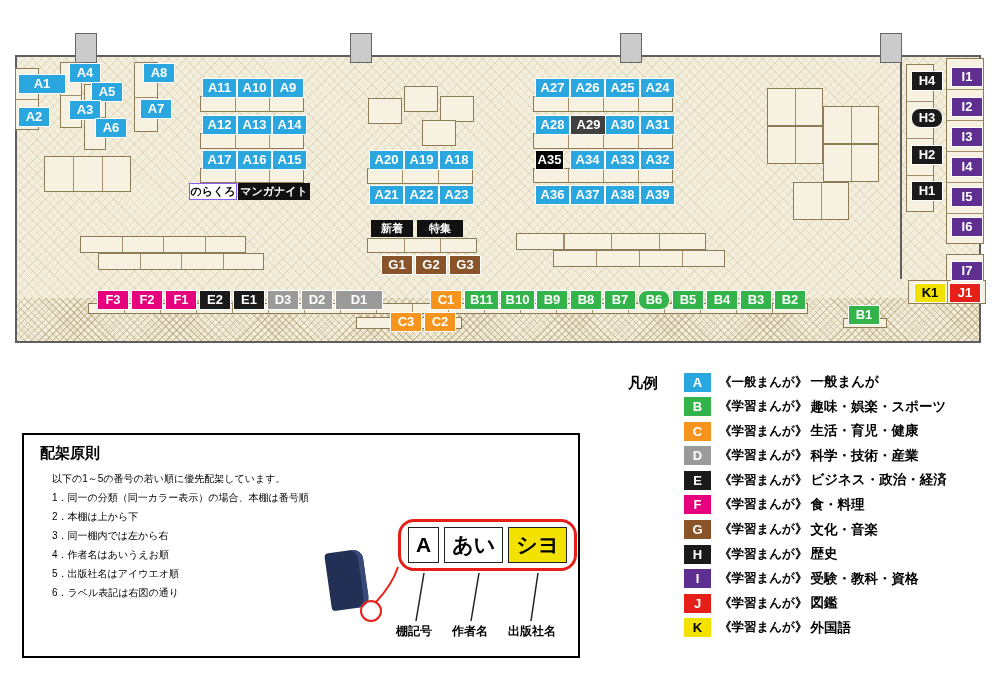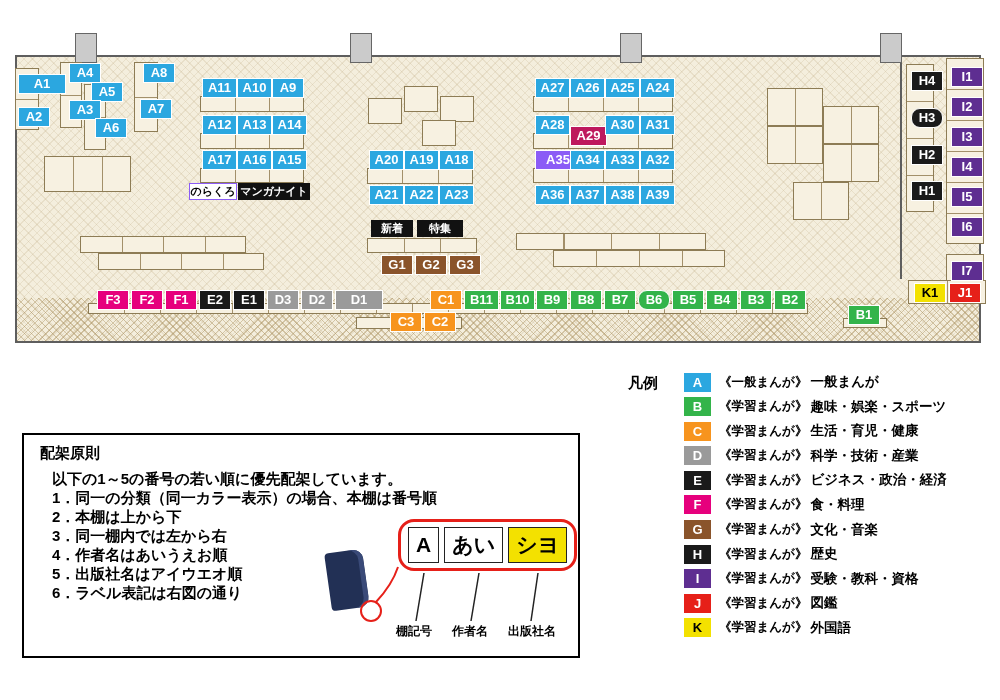--- a/index.html
+++ b/index.html
@@ -20,21 +20,21 @@
   .slabel.outline{background:#fff;color:#000;border:1px solid #8b5cf6}
   #legend{position:absolute;left:622px;top:372px;width:374px}
   .leg-title{position:absolute;left:6px;top:2px;font-weight:bold;font-size:15px}
   #legend-rows{margin-left:62px}
   .leg-row{display:flex;align-items:center;height:20px;margin-bottom:4.6px}
   .leg-chip{width:27px;height:19px;line-height:19px;text-align:center;font-weight:bold;font-size:13px;color:#fff;margin-right:8px;flex:0 0 auto}
   .leg-series{font-weight:bold;font-size:12.5px}
   .leg-cat{font-weight:bold;font-size:13.5px;margin-left:3px}
   #rules{position:absolute;left:22px;top:433px;width:558px;height:225px;border:2px solid #000;background:#fff;box-sizing:border-box}
   .rules-title{position:absolute;left:16px;top:9px;font-weight:bold;font-size:15px}
-  #rules-lines{position:absolute;left:28px;top:34px;font-weight:bold;font-size:15px;line-height:19px}
+  #rules-lines{position:absolute;left:28px;top:34px;font-weight:normal;font-size:10px;line-height:19px}
   .rline{white-space:pre}
   #label-box{position:absolute;left:374px;top:84px;display:flex;gap:5px;padding:5px 7px;border:3px solid #e62019;border-radius:16px;background:#fff}
   .lcell{height:34px;line-height:34px;text-align:center;font-weight:bold;font-size:21px;border:1.5px solid #222;padding:0 7px;background:#fff}
   .cap{position:absolute;top:188px;font-size:12px;font-weight:bold}
   #book{position:absolute;left:304px;top:116px;width:38px;height:58px;background:#223055;border-radius:4px 10px 10px 4px;transform:rotate(-8deg);box-shadow:inset -5px 0 0 #3a4a78}
   #diagram-svg{position:absolute;left:0;top:0;pointer-events:none}
 </style>
 </head>
 <body>
 
@@ -100,24 +100,24 @@
     <div class="mlabel" style="left: 404px; top: 150px; width: 35px; background: rgb(43, 167, 224);">A19</div>
     <div class="mlabel" style="left: 439px; top: 150px; width: 35px; background: rgb(43, 167, 224);">A18</div>
     <div class="mlabel" style="left: 369px; top: 185px; width: 35px; background: rgb(43, 167, 224);">A21</div>
     <div class="mlabel" style="left: 404px; top: 185px; width: 35px; background: rgb(43, 167, 224);">A22</div>
     <div class="mlabel" style="left: 439px; top: 185px; width: 35px; background: rgb(43, 167, 224);">A23</div>
     <div class="mlabel" style="left: 535px; top: 78px; width: 35px; background: rgb(43, 167, 224);">A27</div>
     <div class="mlabel" style="left: 570px; top: 78px; width: 35px; background: rgb(43, 167, 224);">A26</div>
     <div class="mlabel" style="left: 605px; top: 78px; width: 35px; background: rgb(43, 167, 224);">A25</div>
     <div class="mlabel" style="left: 640px; top: 78px; width: 35px; background: rgb(43, 167, 224);">A24</div>
     <div class="mlabel" style="left: 535px; top: 115px; width: 35px; background: rgb(43, 167, 224);">A28</div>
-    <div class="mlabel" style="left: 570px; top: 126px; width: 37px; background: #be185d;">A29</div>
+    <div class="mlabel" style="left: 570px; top: 115px; width: 37px; background: #404040;">A29</div>
     <div class="mlabel" style="left: 605px; top: 115px; width: 35px; background: rgb(43, 167, 224);">A30</div>
     <div class="mlabel" style="left: 640px; top: 115px; width: 35px; background: rgb(43, 167, 224);">A31</div>
-    <div class="mlabel" style="left: 535px; top: 150px; width: 46px; background: #8b5cf6;">A35</div>
+    <div class="mlabel" style="left: 535px; top: 150px; width: 29px; background: #000000;">A35</div>
     <div class="mlabel" style="left: 570px; top: 150px; width: 35px; background: rgb(43, 167, 224);">A34</div>
     <div class="mlabel" style="left: 605px; top: 150px; width: 35px; background: rgb(43, 167, 224);">A33</div>
     <div class="mlabel" style="left: 640px; top: 150px; width: 35px; background: rgb(43, 167, 224);">A32</div>
     <div class="mlabel" style="left: 535px; top: 185px; width: 35px; background: rgb(43, 167, 224);">A36</div>
     <div class="mlabel" style="left: 570px; top: 185px; width: 35px; background: rgb(43, 167, 224);">A37</div>
     <div class="mlabel" style="left: 605px; top: 185px; width: 35px; background: rgb(43, 167, 224);">A38</div>
     <div class="mlabel" style="left: 640px; top: 185px; width: 35px; background: rgb(43, 167, 224);">A39</div>
     <div class="mlabel" style="left: 381px; top: 255px; width: 32px; background: rgb(138, 84, 43);">G1</div>
     <div class="mlabel" style="left: 415px; top: 255px; width: 32px; background: rgb(138, 84, 43);">G2</div>
     <div class="mlabel" style="left: 449px; top: 255px; width: 32px; background: rgb(138, 84, 43);">G3</div>

